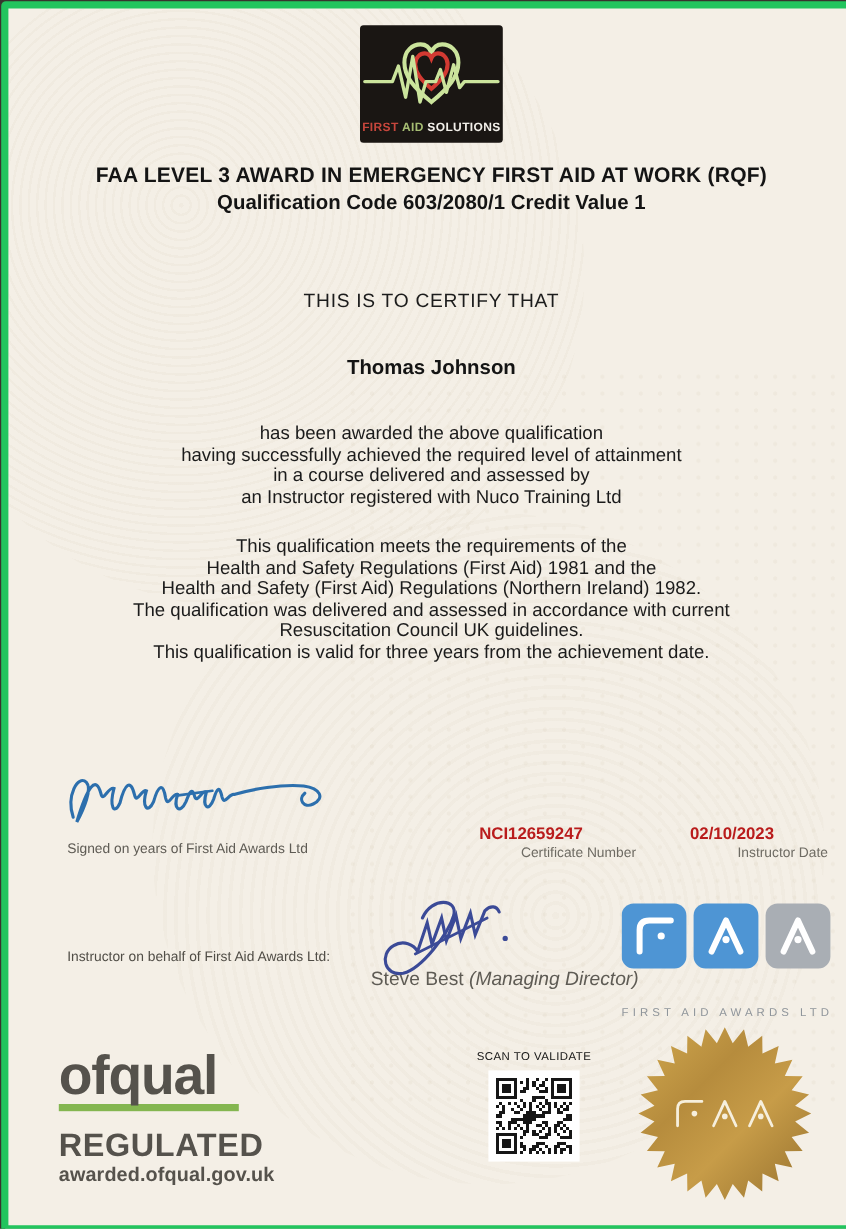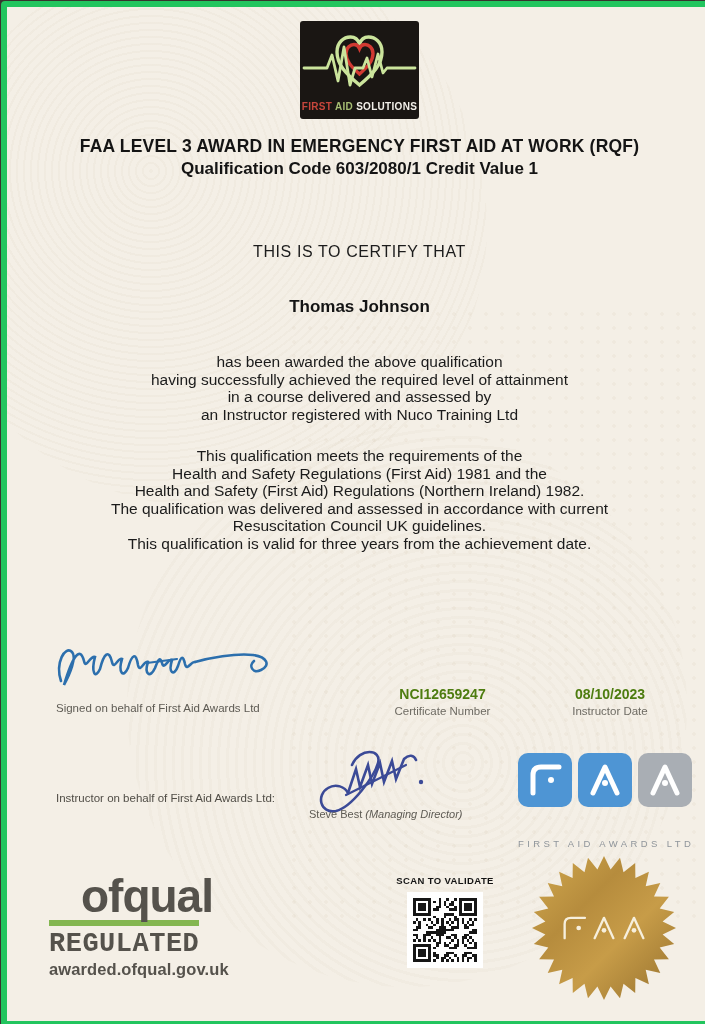--- a/index.html
+++ b/index.html
@@ -47,40 +47,40 @@
     font-size:15.5px;line-height:17.6px;}
   .para1{top:346px;}
   .para2{top:440px;}
 
   .sig1{position:absolute;left:42px;top:618px;}
   .sig-caption{font-size:11.5px;color:#5e5b54;line-height:15px;}
   .sig1-caption{position:absolute;left:49px;top:694px;}
   .role-italic{font-style:italic;}
 
   .field{position:absolute;text-align:center;}
-  .field .value{font-size:14px;font-weight:bold;color:#4d7c0f;}
-  .field .label{font-size:11.5px;color:#6e6b63;margin-top:3px;}
+  .field .value{font-size:14px;font-weight:bold;color:#b91c1c;}
+  .field .label{font-size:11.5px;color:#6e6b63;margin-top:3px;text-align:right;}
   .field-cert{left:348px;top:679px;width:175px;}
   .field-date{left:523px;top:679px;width:160px;}
 
   .authorised-label{position:absolute;left:49px;top:785px;font-size:11.5px;color:#504d46;}
   .sig2{position:absolute;left:283px;top:736px;}
-  .sig2-caption{position:absolute;left:302px;top:801px;font-size:11px;color:#5e5b54;}
+  .sig2-caption{position:absolute;left:302px;top:801px;font-size:16px;color:#5e5b54;}
 
   .faa-logo{position:absolute;left:511px;top:744px;width:178px;}
   .faa-caption{margin-top:23px;font-size:9.5px;color:#8f959b;letter-spacing:3.4px;white-space:nowrap;}
 
   .ofqual{position:absolute;left:42px;top:868px;color:#55524c;}
-  .ofqual-word{font-size:46px;font-weight:bold;letter-spacing:-1px;line-height:42px;margin-left:32px;}
+  .ofqual-word{font-size:46px;font-weight:bold;letter-spacing:-1px;line-height:42px;}
   .ofqual-bar{width:150px;height:6px;margin-top:3px;}
-  .ofqual-reg{font-size:27px;font-weight:bold;letter-spacing:0.5px;line-height:29px;margin-top:4px;font-family:Liberation Mono, monospace;}
+  .ofqual-reg{font-size:27px;font-weight:bold;letter-spacing:0.5px;line-height:29px;margin-top:14px;}
   .ofqual-url{font-size:16.5px;font-weight:bold;letter-spacing:0.1px;margin-top:1px;}
 
   .validate{position:absolute;left:368px;top:868px;width:140px;text-align:center;}
-  .validate-label{font-size:9.5px;font-weight:bold;color:#141414;letter-spacing:0.4px;}
+  .validate-label{font-size:9.5px;font-weight:normal;color:#141414;letter-spacing:0.4px;}
   .qr-box{margin:6px auto 0;width:76px;height:76px;background:#ffffff;
     display:flex;align-items:center;justify-content:center;}
   .seal{position:absolute;left:522px;top:846px;}
 </style>
 </head>
 <body>
 
 <svg width="0" height="0" style="position:absolute">
   <defs>
     <g id="gF">
@@ -148,29 +148,29 @@
     <svg width="236" height="74" viewBox="0 0 236 74">
       <g fill="none" stroke="#2c6fad" stroke-width="2.6" stroke-linecap="round">
         <path d="M12,56 C6,38 16,20 23,27 C28,32 21,49 15,60 C24,30 31,21 35,36 C37,45 41,30 46,32 C42,47 46,55 51,44 C55,28 60,24 63,37 C65,46 69,32 73,34 C69,47 74,54 79,43 C83,29 87,27 89,40 C91,49 95,35 99,37"></path>
         <path d="M99,37 C95,49 101,54 106,43 C109,35 111,31 113,38 C115,46 119,33 123,35 C119,48 125,52 129,41 C132,31 134,30 136,39 C138,47 142,36 146,37"></path>
         <path d="M146,37 C160,33 186,28 204,30 C218,32 222,40 212,45 C204,49 199,41 205,36"></path>
         <path d="M98,38 L128,34" stroke-width="2.2"></path>
       </g>
     </svg>
   </div>
   <div class="sig1-caption sig-caption">
-    <div>Signed on behalf of First Aid Awards Ltd</div>
+    <div>Signed on years of First Aid Awards Ltd</div>
   </div>
 
   <div class="field field-cert">
     <div class="value">NCI12659247</div>
     <div class="label">Certificate Number</div>
   </div>
   <div class="field field-date">
-    <div class="value">08/10/2023</div>
+    <div class="value">02/10/2023</div>
     <div class="label">Instructor Date</div>
   </div>
 
   <div class="authorised-label">Instructor on behalf of First Aid Awards Ltd:</div>
   <div class="sig2">
     <svg width="170" height="74" viewBox="0 0 170 74">
       <g fill="none" stroke="#3b4a97" stroke-width="2.6" stroke-linecap="round">
         <path d="M62,22 C70,4 92,6 88,20 C84,34 62,64 46,68 C30,71 26,52 38,45 C46,40 55,44 58,50"></path>
         <path d="M58,50 L66,26 L70,44 L78,22 L82,41 L90,20 L94,39 L102,18 L106,36 L114,16 C119,11 124,12 126,17"></path>
         <path d="M56,52 L116,22" stroke-width="2.2"></path>

